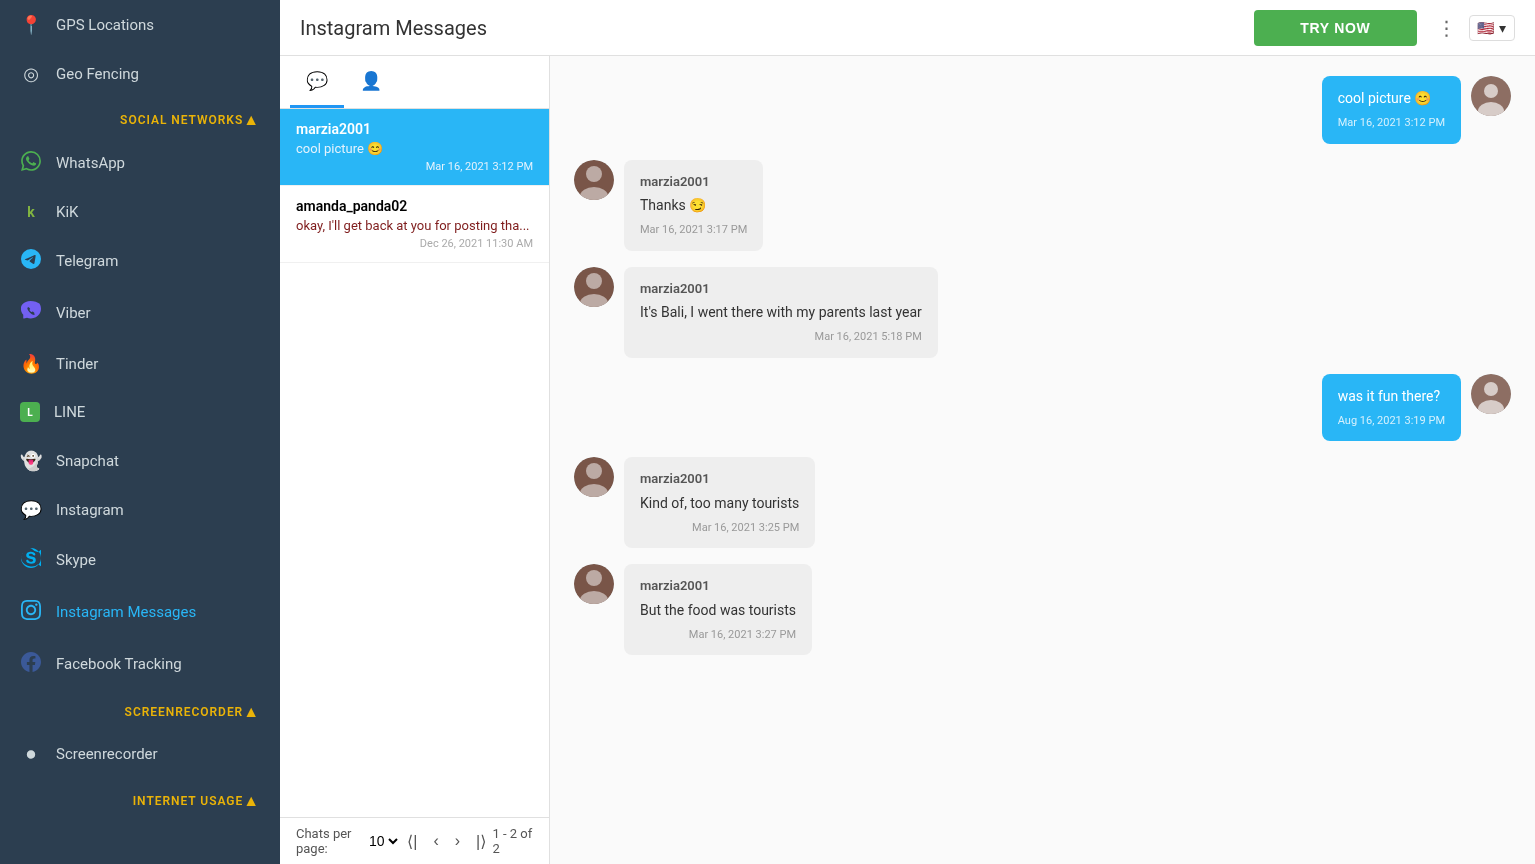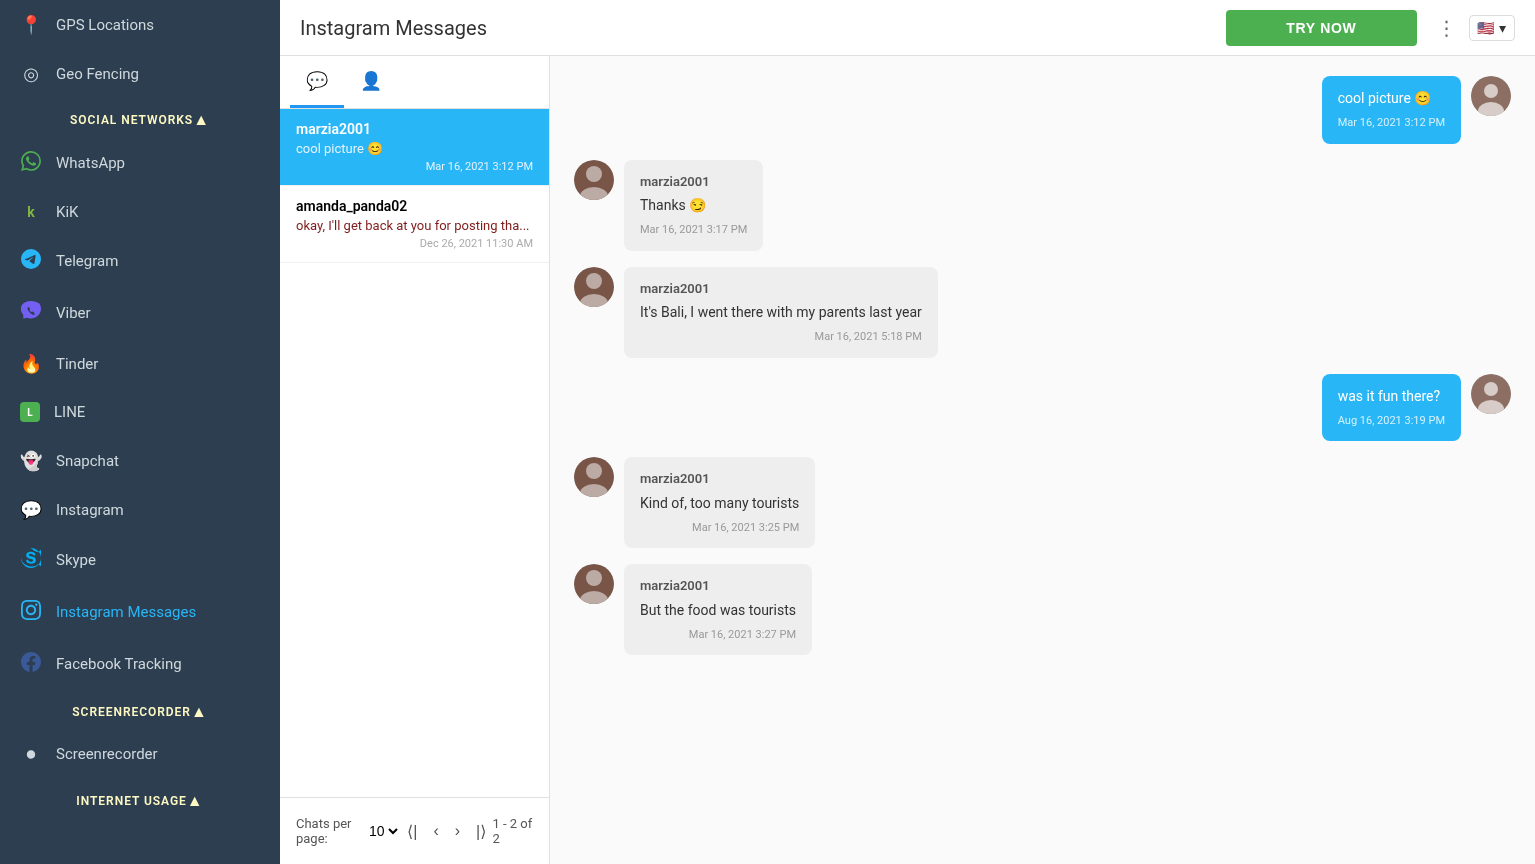--- a/index.html
+++ b/index.html
@@ -23,25 +23,25 @@
       cursor: pointer;
       font-size: 15px;
       color: #cfd8dc;
       gap: 14px;
     }
     .sidebar-item.active { color: #29b6f6; }
     .sidebar-item .icon { font-size: 18px; width: 22px; text-align: center; }
     .sidebar-section {
       display: flex;
       align-items: center;
-      justify-content: center;
+      justify-content: flex-end;
       padding: 12px 20px 8px 20px;
       font-size: 12px;
       font-weight: 600;
-      color: #fef9c3;
+      color: #eab308;
       letter-spacing: 0.08em;
       text-transform: uppercase;
     }
     .sidebar-section .chevron { font-size: 16px; }
 
     
     .main {
       flex: 1;
       display: flex;
       flex-direction: column;
@@ -63,21 +63,21 @@
     .header-title {
       font-size: 20px;
       color: #333;
       font-weight: 400;
       flex: 1;
     }
     .try-now-btn {
       background: #4caf50;
       color: #fff;
       border: none;
-      padding: 10px 60px;
+      padding: 10px 46px;
       font-size: 14px;
       font-weight: 600;
       border-radius: 4px;
       cursor: pointer;
       letter-spacing: 0.05em;
     }
     .header-actions {
       display: flex;
       align-items: center;
       gap: 12px;
@@ -159,21 +159,21 @@
       font-size: 11px;
       color: #aaa;
       text-align: right;
       margin-top: 4px;
     }
     .chat-list-item.selected .chat-date { color: #e3f2fd; }
 
     
     .chat-list-footer {
       border-top: 1px solid #e0e0e0;
-      padding: 18px 16px;
+      padding: 8px 16px;
       display: flex;
       align-items: center;
       justify-content: space-between;
       font-size: 13px;
       color: #555;
       flex-shrink: 0;
     }
     .page-controls {
       display: flex;
       align-items: center;

